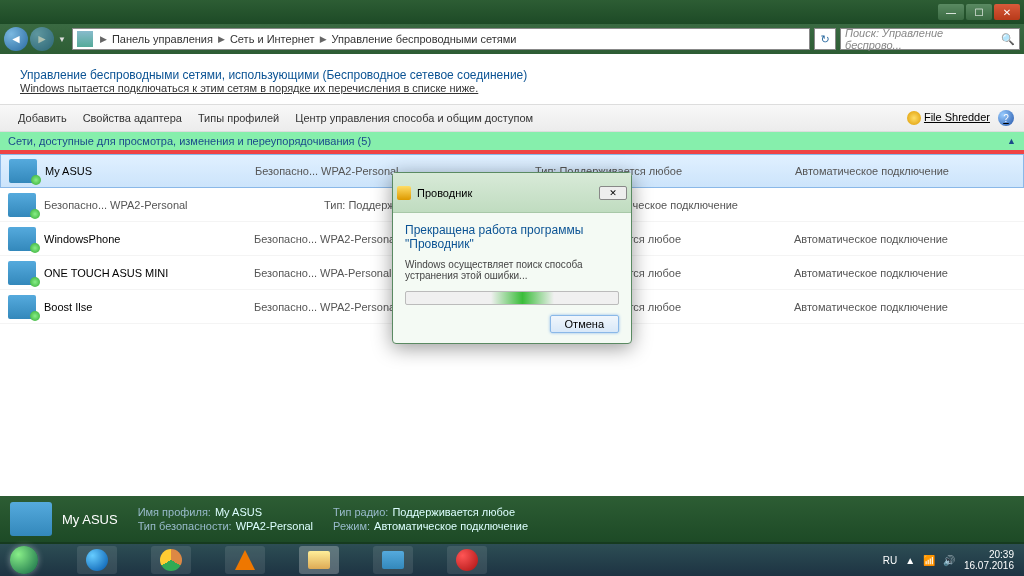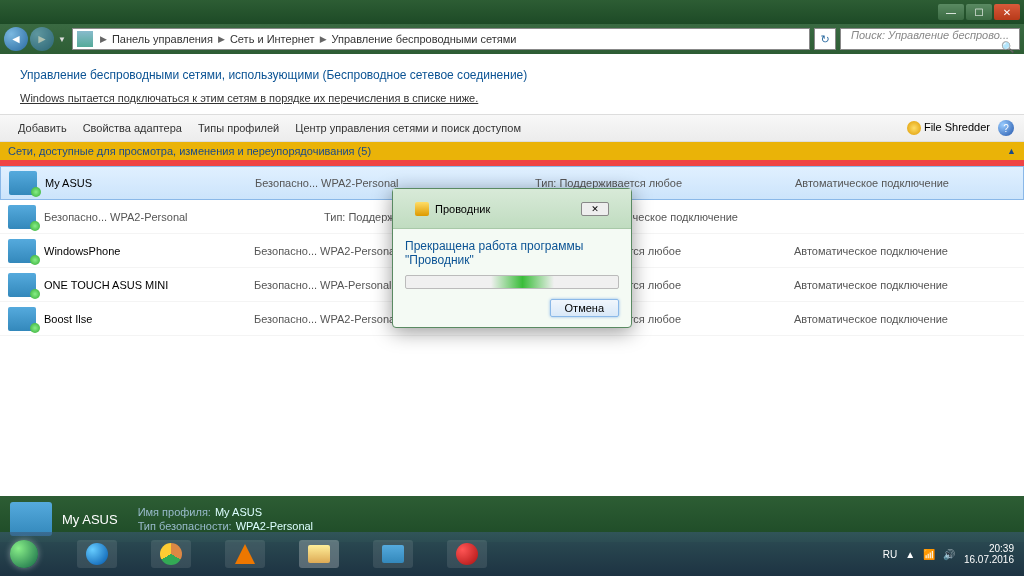--- a/index.html
+++ b/index.html
@@ -15,38 +15,38 @@
 
 .navbar { height: 30px; background: linear-gradient(to bottom, #3a6a42, #2d5d34); display: flex; align-items: center; padding: 0 4px; gap: 4px; }
 .nav-arrows { display: flex; gap: 2px; align-items: center; }
 .nav-arrow { width: 24px; height: 24px; border-radius: 50%; background: radial-gradient(circle at 30% 30%, #7ab8e0, #2a6aa0); display: flex; align-items: center; justify-content: center; color: white; font-size: 12px; cursor: pointer; }
 .nav-dropdown { width: 12px; height: 20px; display: flex; align-items: center; justify-content: center; color: #ddd; font-size: 8px; cursor: pointer; }
 .breadcrumb-bar { flex: 1; height: 22px; background: white; border: 1px solid #888; display: flex; align-items: center; padding: 0 4px; font-size: 11px; }
 .breadcrumb-icon { width: 16px; height: 16px; background: linear-gradient(#8bc,#5a9); margin-right: 4px; }
 .breadcrumb-seg { color: #333; padding: 0 2px; cursor: pointer; }
 .breadcrumb-sep { color: #666; padding: 0 3px; font-size: 9px; }
 .refresh-btn { width: 22px; height: 22px; background: #fff; border: 1px solid #888; display:flex; align-items:center; justify-content:center; font-size:11px; color:#2a6aa0; cursor:pointer; }
-.search-box { width: 180px; height: 22px; background: white; border: 1px solid #888; display: flex; align-items: center; padding: 0 4px; font-size: 11px; color: #888; font-style: italic; flex-direction: column; }
+.search-box { width: 180px; height: 22px; background: white; border: 1px solid #888; display: flex; align-items: center; padding: 0 4px; font-size: 11px; color: #888; font-style: italic; }
 .search-icon { margin-left: auto; color: #2a6aa0; font-style: normal; }
 
 
 .content { background: white; height: 488px; display: flex; flex-direction: column; }
 .page-header { padding: 14px 20px 10px; }
-.page-title { color: #0b5394; font-size: 12px; margin-bottom: 10px; }
+.page-title { color: #0b5394; font-size: 12px; margin-bottom: 0; }
 .page-desc { font-size: 11px; color: #333; text-decoration: underline; }
 
 
 .toolbar { height: 28px; background: linear-gradient(#f8f8f8,#ececec); border-top: 1px solid #ddd; border-bottom: 1px solid #ddd; display: flex; align-items: center; padding: 0 10px; font-size: 11px; }
 .toolbar-item { color: #333; padding: 0 8px; cursor: pointer; }
-.toolbar-right { margin-left: auto; display: flex; align-items: center; gap: 8px; }
+.toolbar-right { margin-left: auto; display: flex; align-items: center; gap: 8px; text-decoration: underline; }
 .toolbar-icon { width: 14px; height: 14px; border-radius: 50%; background: radial-gradient(circle,#fd6,#d90); display:inline-block; vertical-align:middle; margin-right:3px; }
 .help-icon { width: 16px; height: 16px; border-radius: 50%; background: radial-gradient(circle at 30% 30%,#9cf,#25a); color: white; font-size: 10px; display: flex; align-items: center; justify-content: center; cursor:pointer; }
 
 
-.group-header { background: #eab308; border-bottom: 6px solid #ef4444; padding: 3px 8px; font-size: 11px; color: #1a4a8a; display:flex; align-items:center; }
+.group-header { background: #86efac; border-bottom: 4px solid #ef4444; padding: 3px 8px; font-size: 11px; color: #1a4a8a; display:flex; align-items:center; }
 .group-chevron { margin-left: auto; font-size: 9px; cursor: pointer; color:#1a4a8a; }
 
 
 .net-list { flex: 1; overflow: hidden; }
 .net-row { height: 34px; display: flex; align-items: center; padding: 0 8px; font-size: 11px; color: #555; border-bottom: 1px solid #f4f4f4; cursor: pointer; }
 .net-row.selected { background: linear-gradient(#e0f0ff,#cce4fb); border: 1px solid #8ab8e8; }
 .net-icon { width: 28px; height: 24px; background: linear-gradient(#5ad,#38b); border-radius: 2px; margin-right: 8px; position:relative; }
 .net-icon::after { content:""; position:absolute; right:-4px; bottom:-2px; width:10px; height:10px; background: radial-gradient(#8e8,#3a3); border-radius:50%; }
 .net-name { width: 210px; color: #000; }
 .net-sec { width: 280px; }
@@ -55,32 +55,32 @@
 
 
 .details { height: 46px; background: linear-gradient(#2d5d34,#1d4a26); display: flex; align-items: center; padding: 0 10px; color: #cde; font-size: 11px; }
 .details-icon { width: 42px; height: 34px; background: linear-gradient(#5ad,#38b); border-radius: 3px; margin-right: 10px; }
 .details-col { display: flex; flex-direction: column; gap: 2px; margin-right: 20px; }
 .details-name { color: white; font-size: 13px; }
 .details-label { color: #9bc; display: inline-block; text-align:right; margin-right:4px; }
 .details-val { color: #dff; }
 
 
-.taskbar { position: absolute; bottom: 0; left: 0; right: 0; height: 44px; background: linear-gradient(to bottom, rgba(60,90,120,0.6), rgba(30,50,70,0.9)); display: flex; align-items: center; padding: 0 4px; gap: 32px; }
+.taskbar { position: absolute; bottom: 0; left: 0; right: 0; height: 32px; background: linear-gradient(to bottom, rgba(60,90,120,0.6), rgba(30,50,70,0.9)); display: flex; align-items: center; padding: 0 4px; gap: 32px; }
 .start-btn { width: 40px; height: 30px; display: flex; align-items: center; justify-content: center; cursor:pointer; }
 .start-orb { width: 28px; height: 28px; border-radius: 50%; background: radial-gradient(circle at 30% 30%, #8e8, #164); box-shadow: 0 0 6px rgba(255,255,255,0.4); position:relative; }
 .task-icon { width: 40px; height: 28px; border-radius: 3px; margin: 0 1px; display: flex; align-items: center; justify-content: center; cursor:pointer; background: rgba(255,255,255,0.1); }
 .task-icon.active { background: rgba(255,255,255,0.25); }
 .tray { margin-left: auto; display: flex; align-items: center; gap: 8px; color: white; font-size: 10px; padding-right: 6px; }
 .tray-clock { text-align: right; line-height: 1.1; }
 
 
 .dialog-overlay { position: absolute; top: 0; left: 0; right: 0; bottom: 0; display: flex; align-items: center; justify-content: center; pointer-events:none; }
 .dialog { width: 240px; background: #f4faf4; border: 1px solid #5a8a62; border-radius: 4px; box-shadow: 0 4px 20px rgba(0,0,0,0.4); pointer-events:auto; position:relative; top:-30px; }
-.dialog-titlebar { height: 40px; background: linear-gradient(#d8ead8,#c0dcc0); border-bottom: 1px solid #a8c8a8; display: flex; align-items: center; padding: 0 22px; font-size: 11px; }
+.dialog-titlebar { height: 40px; background: linear-gradient(#d8ead8,#c0dcc0); border-bottom: 1px solid #a8c8a8; display: flex; align-items: center; padding: 0 4px; font-size: 11px; }
 .dialog-titlebar-icon { width: 14px; height: 14px; background: linear-gradient(#fd6,#d90); margin-right: 6px; border-radius:2px; }
 .dialog-close { margin-left: auto; width: 28px; height: 14px; border: 1px solid #888; border-radius: 2px; background:#eee; display:flex; align-items:center; justify-content:center; font-size:9px; cursor:pointer; }
 .dialog-body { padding: 10px 12px; font-size: 11px; }
 .dialog-heading { color: #0b5394; font-size: 12px; margin-bottom: 8px; }
 .dialog-text { color: #444; font-size: 10px; margin-bottom: 10px; }
 .dialog-progress { height: 14px; border: 1px solid #bbb; background: #f0f0f0; border-radius: 2px; position: relative; overflow: hidden; margin-bottom: 10px; }
 .dialog-progress-fill { position: absolute; top: 0; bottom: 0; left: 40%; width: 30%; background: linear-gradient(to right, #f0f0f0, #3abd3a, #f0f0f0); }
 .dialog-footer { text-align: right; }
 .dialog-btn { padding: 2px 14px; font-size: 11px; border: 1px solid #8ab8e8; background: linear-gradient(#f0f6fc,#d8e8f8); border-radius: 2px; cursor: pointer; box-shadow: 0 0 3px #8ab8e8; margin-left: 28px; }
 
@@ -125,21 +125,21 @@
 <div class="content">
   <div class="page-header">
     <div class="page-title">Управление беспроводными сетями, использующими (Беспроводное сетевое соединение)</div>
     <div class="page-desc">Windows пытается подключаться к этим сетям в порядке их перечисления в списке ниже.</div>
   </div>
 
   <div class="toolbar">
     <span class="toolbar-item">Добавить</span>
     <span class="toolbar-item">Свойства адаптера</span>
     <span class="toolbar-item">Типы профилей</span>
-    <span class="toolbar-item">Центр управления сетями и поиск доступом</span>
+    <span class="toolbar-item">Центр управления способа и общим доступом</span>
     <div class="toolbar-right">
       <span><span class="toolbar-icon"></span><span>File Shredder</span></span>
       <div class="help-icon">?</div>
     </div>
   </div>
 
   <div class="group-header">
     <span>Сети, доступные для просмотра, изменения и переупорядочивания (5)</span>
     <span class="group-chevron">▲</span>
   </div>
@@ -182,20 +182,24 @@
     </div>
 
   <div class="details">
     <div class="details-icon"></div>
     <div class="details-col">
       <div class="details-name">My ASUS</div>
     </div>
     <div class="details-col">
       <div><span class="details-label">Имя профиля:</span><span class="details-val">My ASUS</span></div>
       <div><span class="details-label">Тип безопасности:</span><span class="details-val">WPA2-Personal</span></div>
+    </div>
+    <div class="details-col">
+      <div><span class="details-label">Тип радио:</span><span class="details-val">Поддерживается любое</span></div>
+      <div><span class="details-label">Режим:</span><span class="details-val">Автоматическое подключение</span></div>
     </div>
   </div>
 </div>
 
 <div class="taskbar">
   <div class="start-btn">
       <div class="start-orb"></div>
     </div>
   <div class="task-icon">
       <div class="ie-icon"></div>
@@ -229,20 +233,21 @@
 
 <div class="dialog-overlay">
   <div class="dialog">
     <div class="dialog-titlebar">
       <div class="dialog-titlebar-icon"></div>
       <span>Проводник</span>
       <div class="dialog-close">✕</div>
     </div>
     <div class="dialog-body">
       <div class="dialog-heading">Прекращена работа программы "Проводник"</div>
+      <div class="dialog-text">Windows осуществляет поиск способа устранения этой ошибки...</div>
       <div class="dialog-progress">
           <div class="dialog-progress-fill"></div>
         </div>
       <div class="dialog-footer">
         <button class="dialog-btn">Отмена</button>
       </div>
     </div>
   </div>
 </div>
 

